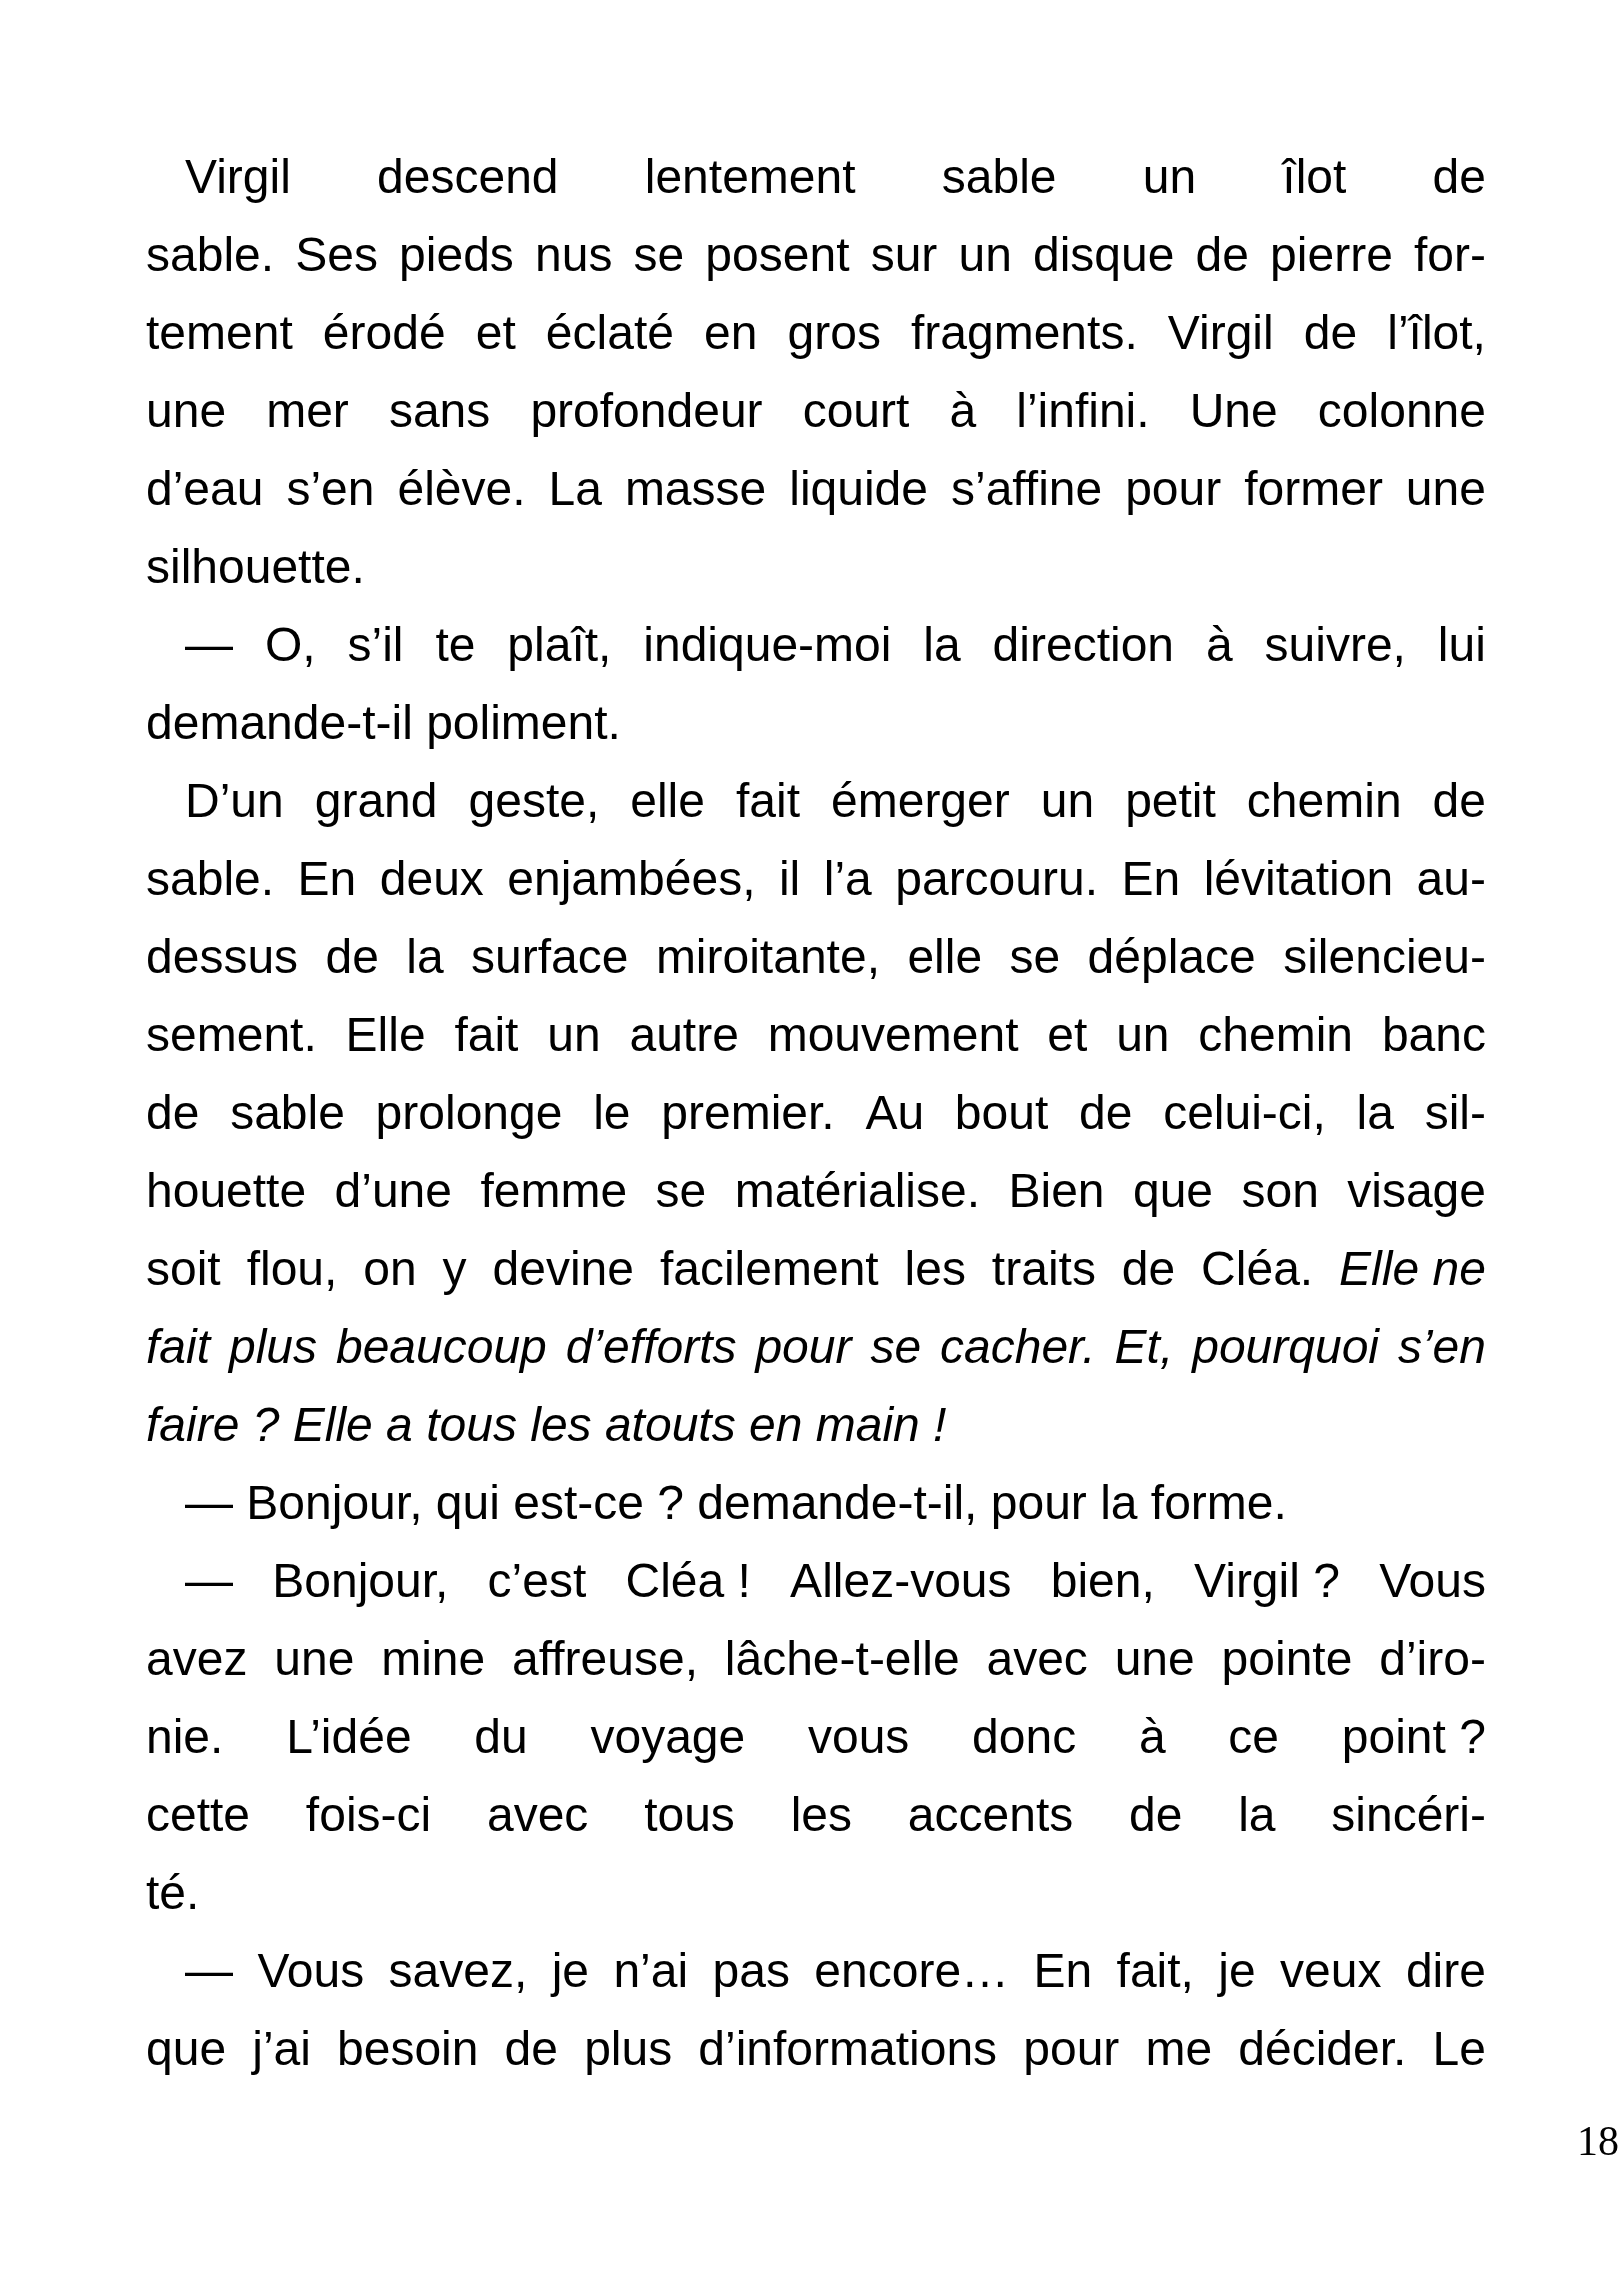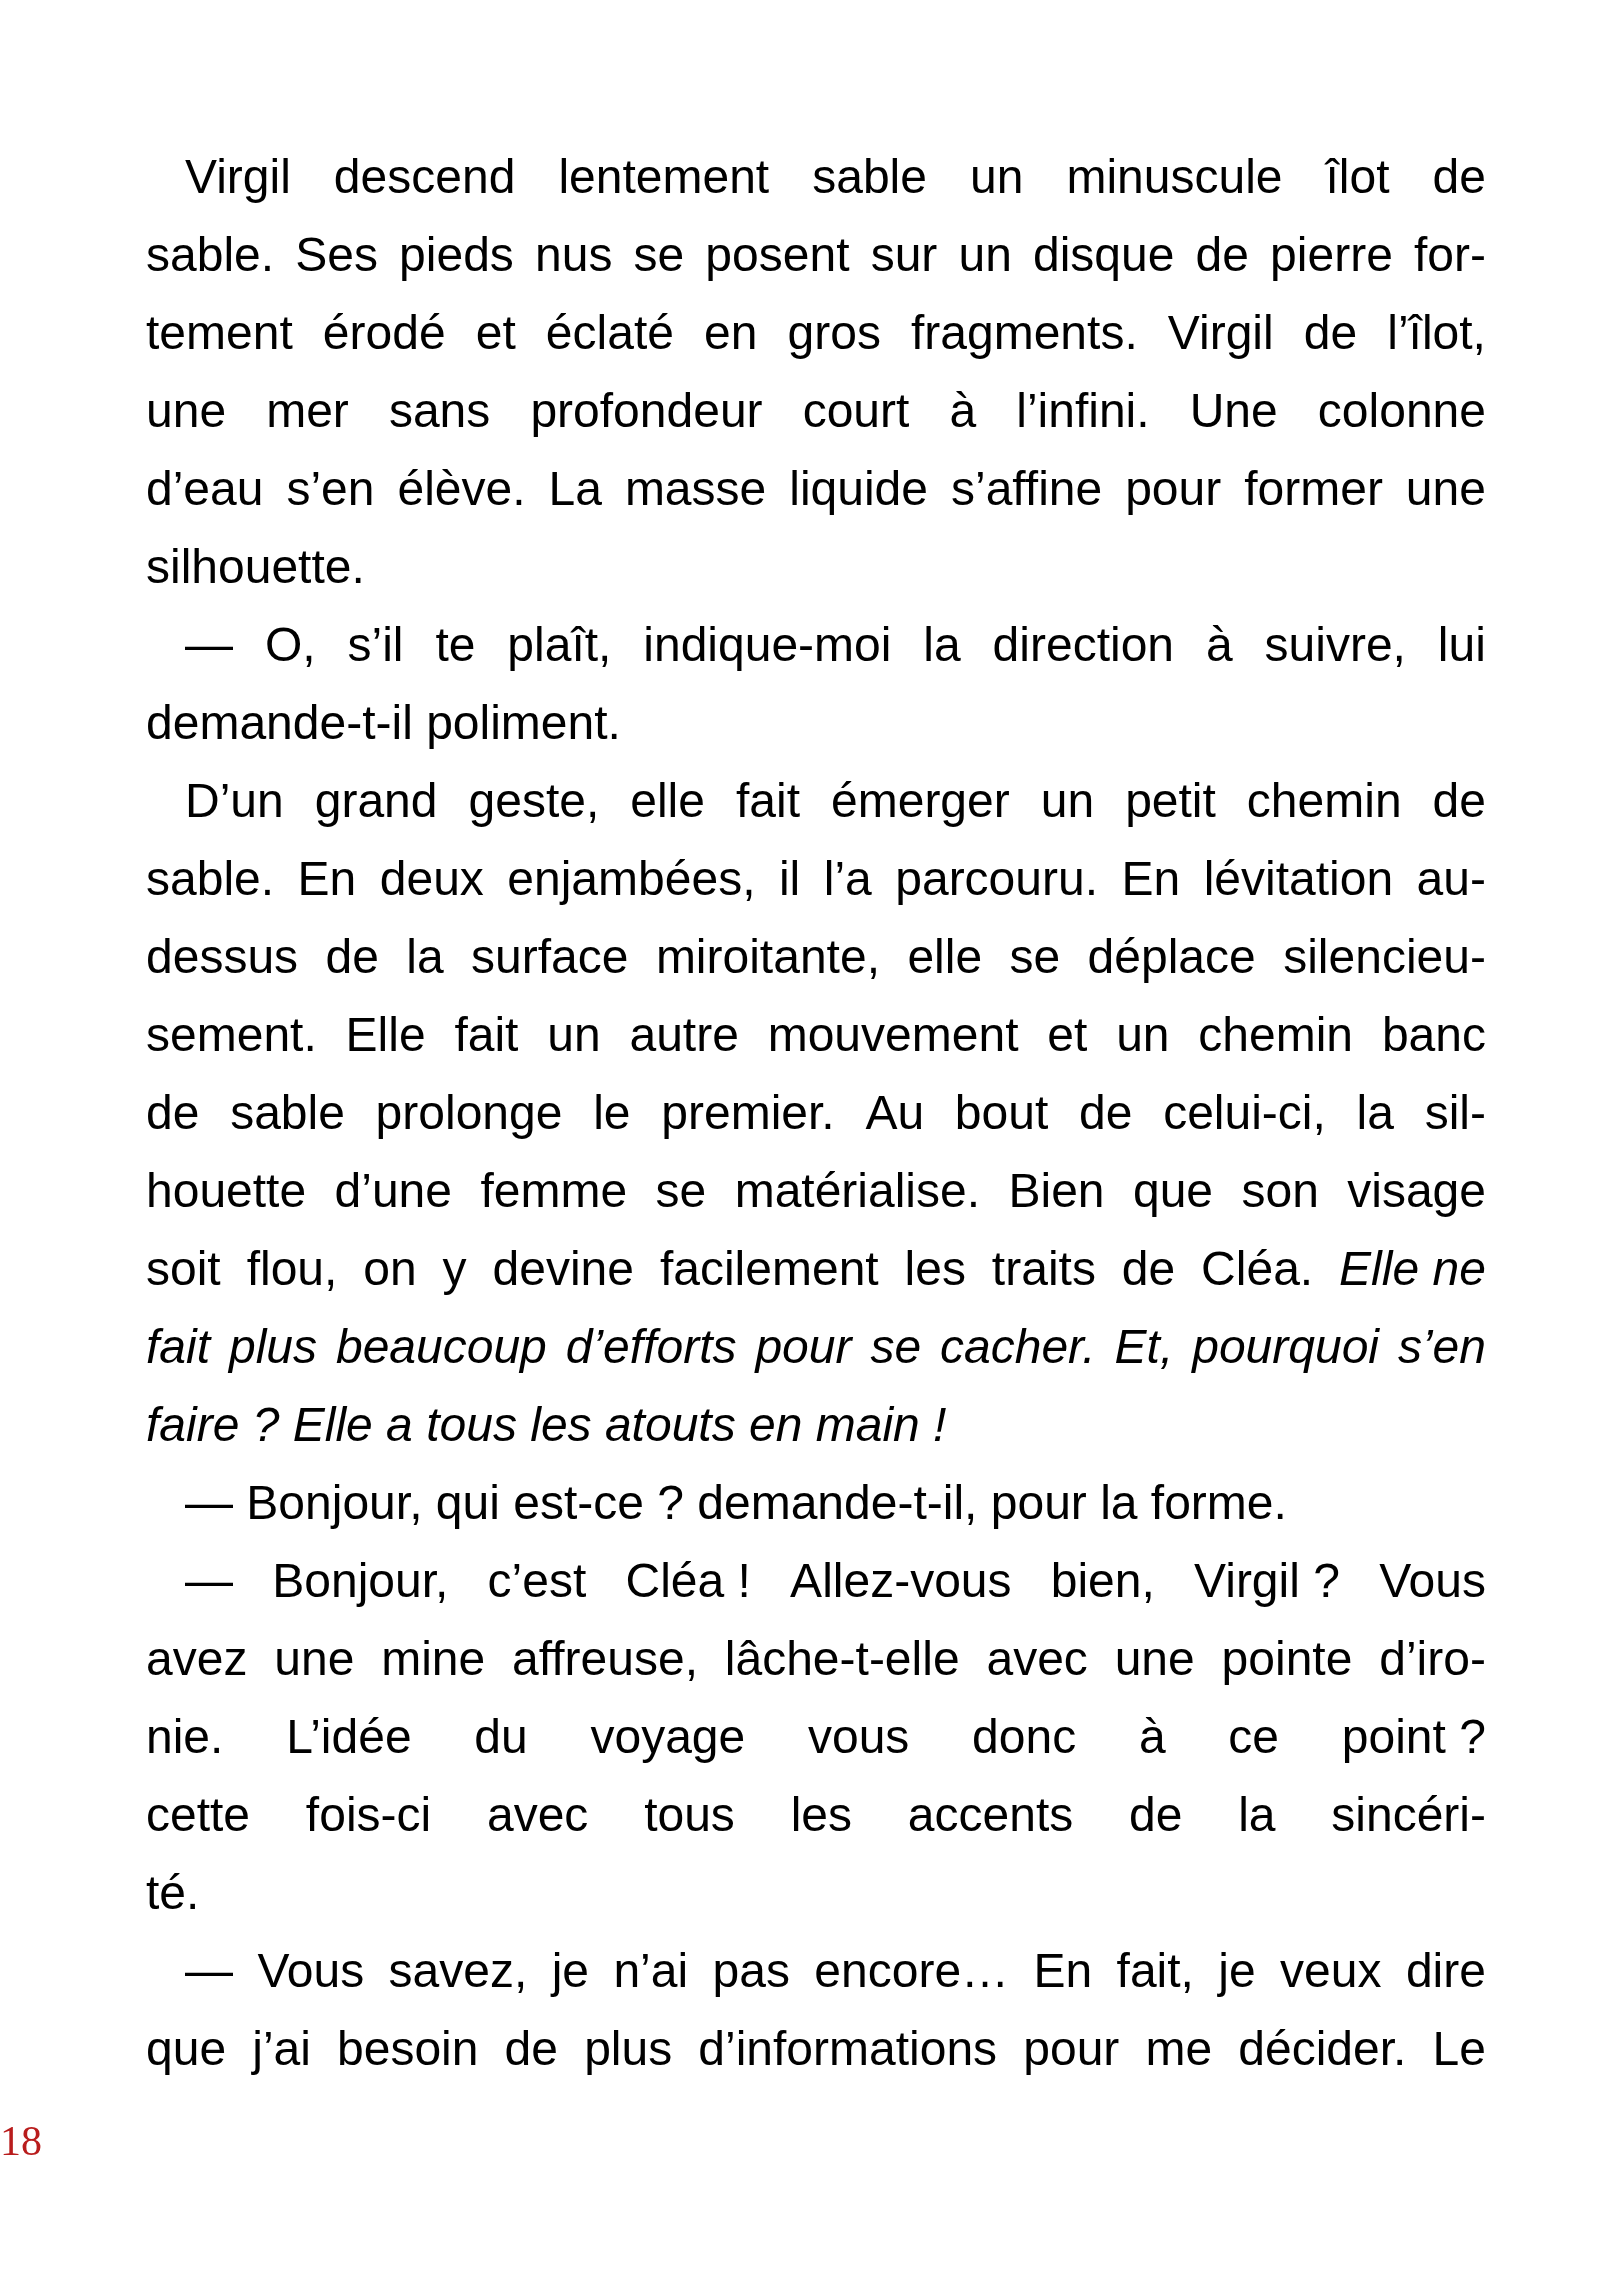--- a/index.html
+++ b/index.html
@@ -49,34 +49,34 @@
     font-style: italic;
   }
   .w.it {
     font-style: italic;
   }
   .folio {
     position: absolute;
     left: 0;
     top: 2115px;
     width: 1619px;
-    text-align: left;
+    text-align: right;
     font-family: "Liberation Serif", "DejaVu Serif", serif;
     font-size: 42px;
     line-height: 52px;
-    color: #b91c1c;
+    color: #000000;
   }
 </style>
 </head>
 <body>
 
 <div class="page">
   <div class="text-block" id="text-block">
       <div>
-        <div class="line justified indent"><span class="w">Virgil</span><span class="w">descend</span><span class="w">lentement</span><span class="w">sable</span><span class="w">un</span><span class="w">minuscule</span><span class="w">îlot</span><span class="w">de</span></div>
+        <div class="line justified indent"><span class="w">Virgil</span><span class="w">descend</span><span class="w">lentement</span><span class="w">sable</span><span class="w">un</span><span class="w">îlot</span><span class="w">de</span></div>
         <div class="line justified"><span class="w">sable.</span><span class="w">Ses</span><span class="w">pieds</span><span class="w">nus</span><span class="w">se</span><span class="w">posent</span><span class="w">sur</span><span class="w">un</span><span class="w">disque</span><span class="w">de</span><span class="w">pierre</span><span class="w">for-</span></div>
         <div class="line justified"><span class="w">tement</span><span class="w">érodé</span><span class="w">et</span><span class="w">éclaté</span><span class="w">en</span><span class="w">gros</span><span class="w">fragments.</span><span class="w">Virgil</span><span class="w">de</span><span class="w">l’îlot,</span></div>
         <div class="line justified"><span class="w">une</span><span class="w">mer</span><span class="w">sans</span><span class="w">profondeur</span><span class="w">court</span><span class="w">à</span><span class="w">l’infini.</span><span class="w">Une</span><span class="w">colonne</span></div>
         <div class="line justified"><span class="w">d’eau</span><span class="w">s’en</span><span class="w">élève.</span><span class="w">La</span><span class="w">masse</span><span class="w">liquide</span><span class="w">s’affine</span><span class="w">pour</span><span class="w">former</span><span class="w">une</span></div>
         <div class="line last"><span class="w">silhouette.</span></div>
       </div>
       <div>
         <div class="line justified indent"><span class="w">—</span><span class="w">O,</span><span class="w">s’il</span><span class="w">te</span><span class="w">plaît,</span><span class="w">indique-moi</span><span class="w">la</span><span class="w">direction</span><span class="w">à</span><span class="w">suivre,</span><span class="w">lui</span></div>
         <div class="line last"><span class="w">demande-t-il poliment.</span></div>
       </div>

